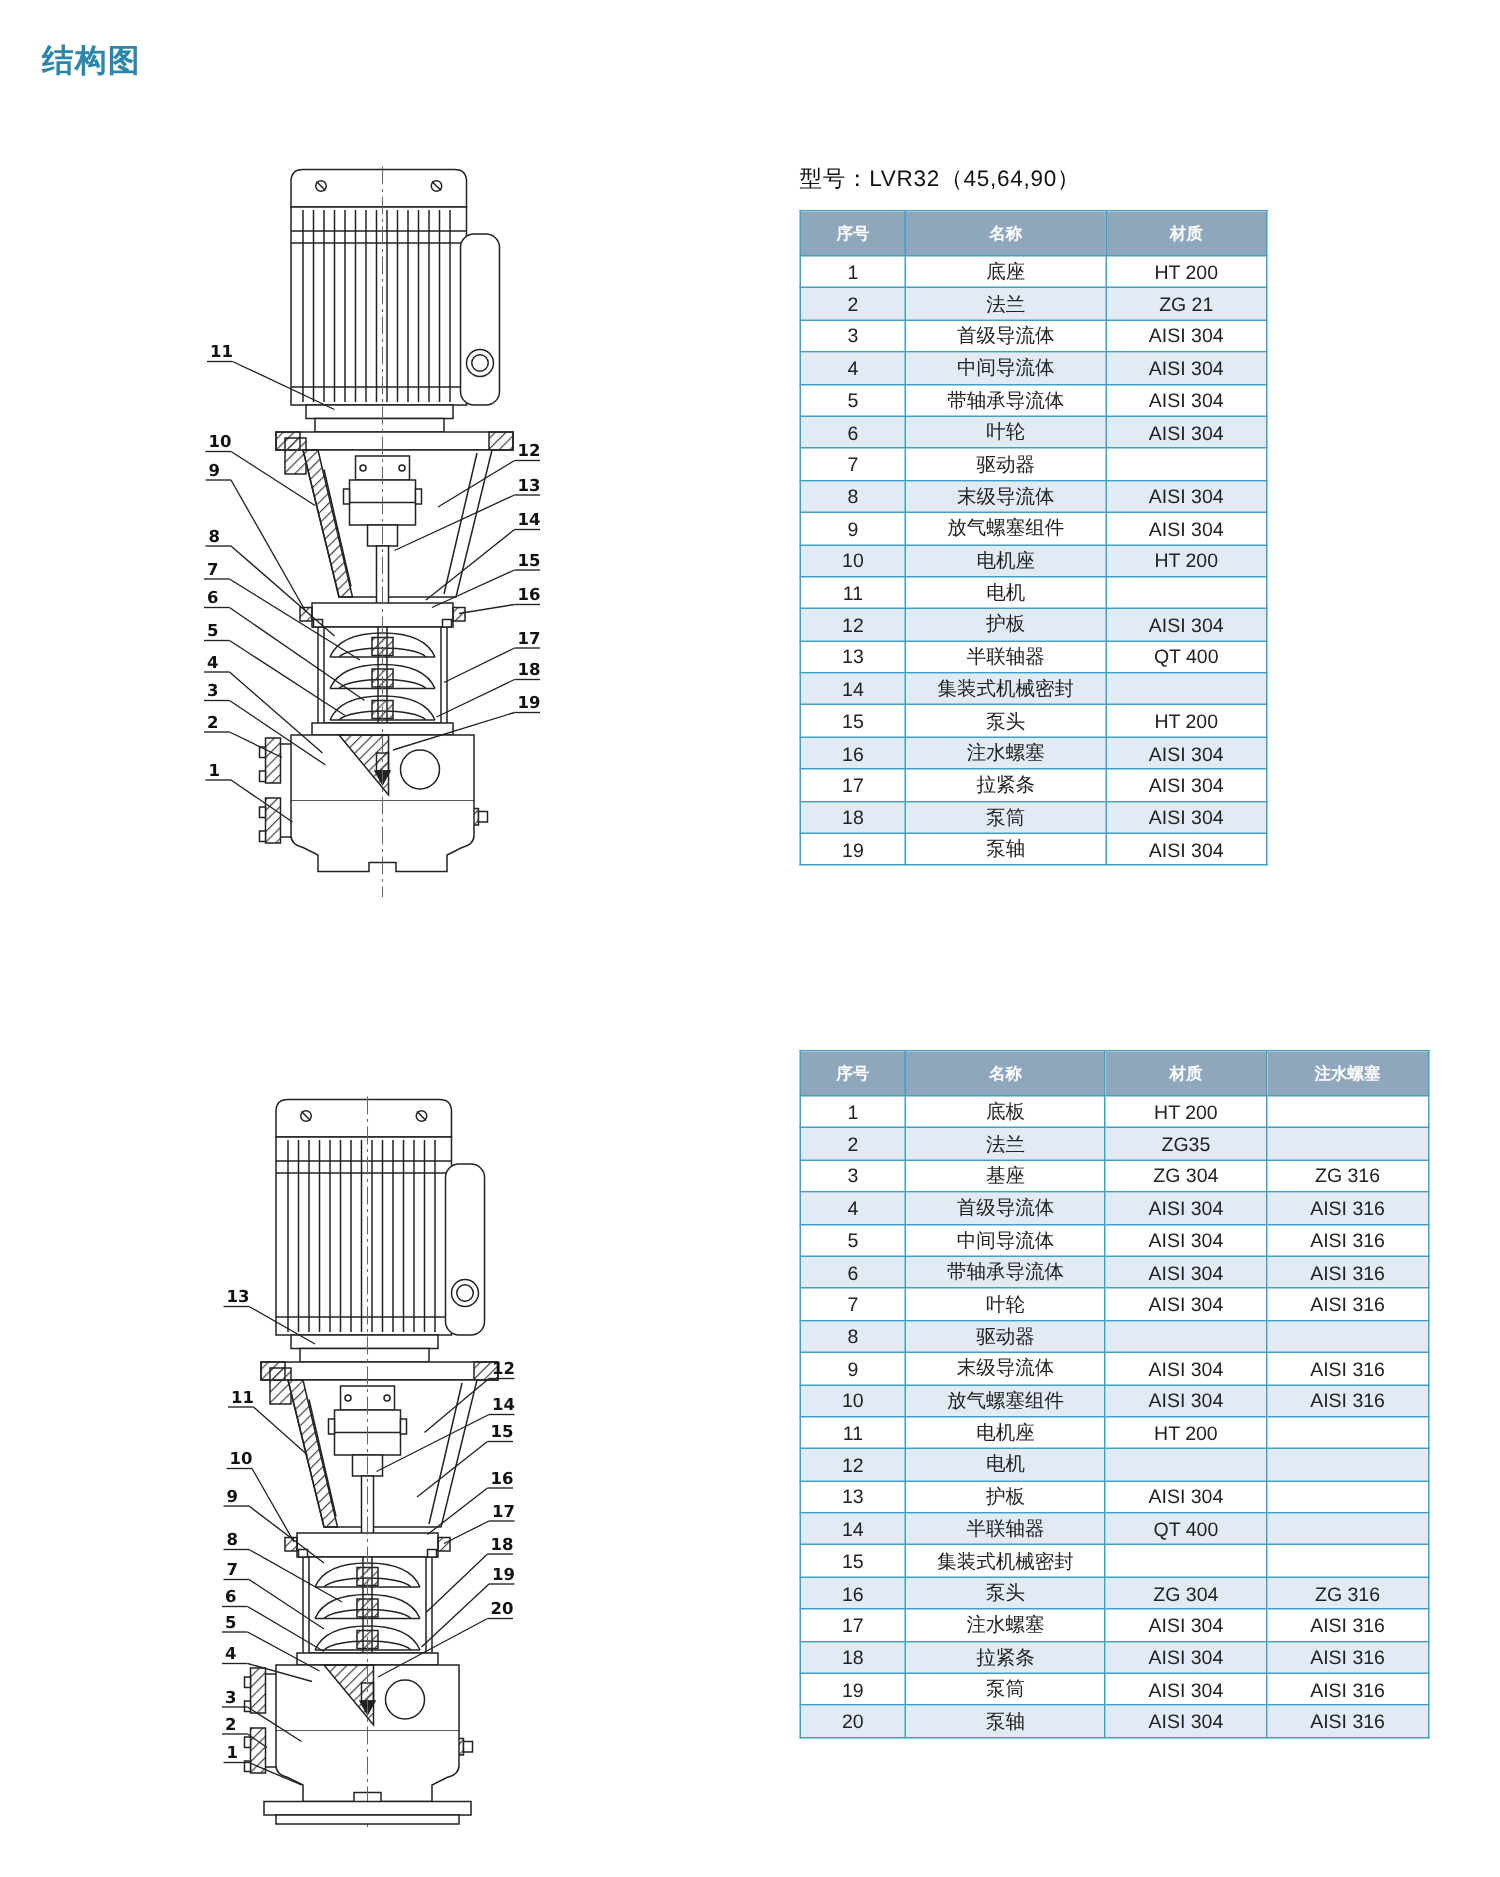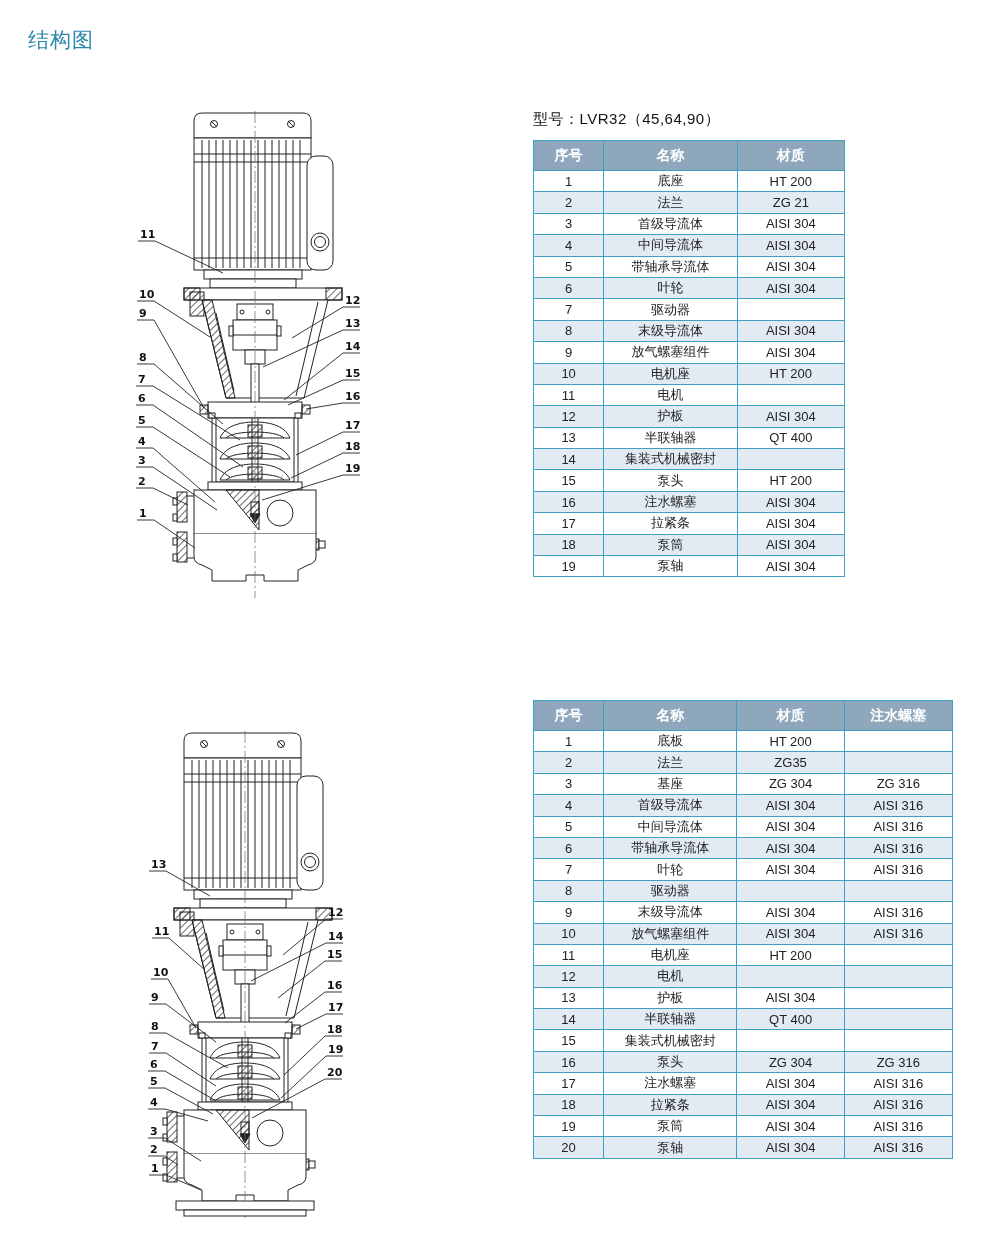--- a/index.html
+++ b/index.html
@@ -6,31 +6,31 @@
     --accent:#2b86ab;
     --table-border:#3fa0c2;
     --header-bg:#8fa7bd;
     --row-alt-bg:#e2eaf3;
     --line-art:#222222;
   }
   *{box-sizing:border-box;margin:0;padding:0}
   html,body{background:#fff}
   body{font-family:"Liberation Sans","DejaVu Sans",sans-serif;color:#1c1c1c}
   .page{position:relative;width:1000px;height:1251px;background:#fff;overflow:hidden}
-  .page-title{position:absolute;left:28px;top:26px;font-size:21px;font-weight:normal;color:var(--accent);letter-spacing:1px}
+  .page-title{position:absolute;left:28px;top:26px;font-size:21px;font-weight:bold;color:var(--accent);letter-spacing:1px}
   .drawing{position:absolute}
   .drawing svg{display:block}
   .callout-text{font:bold 11px "DejaVu Sans","Liberation Sans",sans-serif;fill:#111}
   .callout-line{stroke:#222;stroke-width:.9;fill:none}
   .centerline{stroke:#666;stroke-width:.7;stroke-dasharray:12 3 2 3;fill:none}
   .tableblock{position:absolute}
   .model-title{font-size:15px;font-weight:normal;color:#111;margin-bottom:11px;letter-spacing:.5px}
   table{border-collapse:collapse;table-layout:fixed;background:#fff}
   th,td{border:1px solid var(--table-border);text-align:center;overflow:hidden;white-space:nowrap}
-  th{background:var(--header-bg);color:#fff;font-size:14px;font-weight:bold;height:30px}
+  th{background:var(--header-bg);color:#fff;font-size:11px;font-weight:bold;height:30px}
   td{font-size:13px;height:21.4px;padding:0 2px;color:#222}
   tbody tr:nth-child(even) td{background:var(--row-alt-bg)}
   .tb1 table{width:312px}
   .tb1 th:nth-child(1){width:70px}.tb1 th:nth-child(2){width:133px}.tb1 th:nth-child(3){width:107px}
   .tb2 table{width:420px}
   .tb2 th:nth-child(1){width:70px}.tb2 th:nth-child(2){width:133px}.tb2 th:nth-child(3){width:107px}.tb2 th:nth-child(4){width:108px}
 </style>
 </head>
 <body>
 

